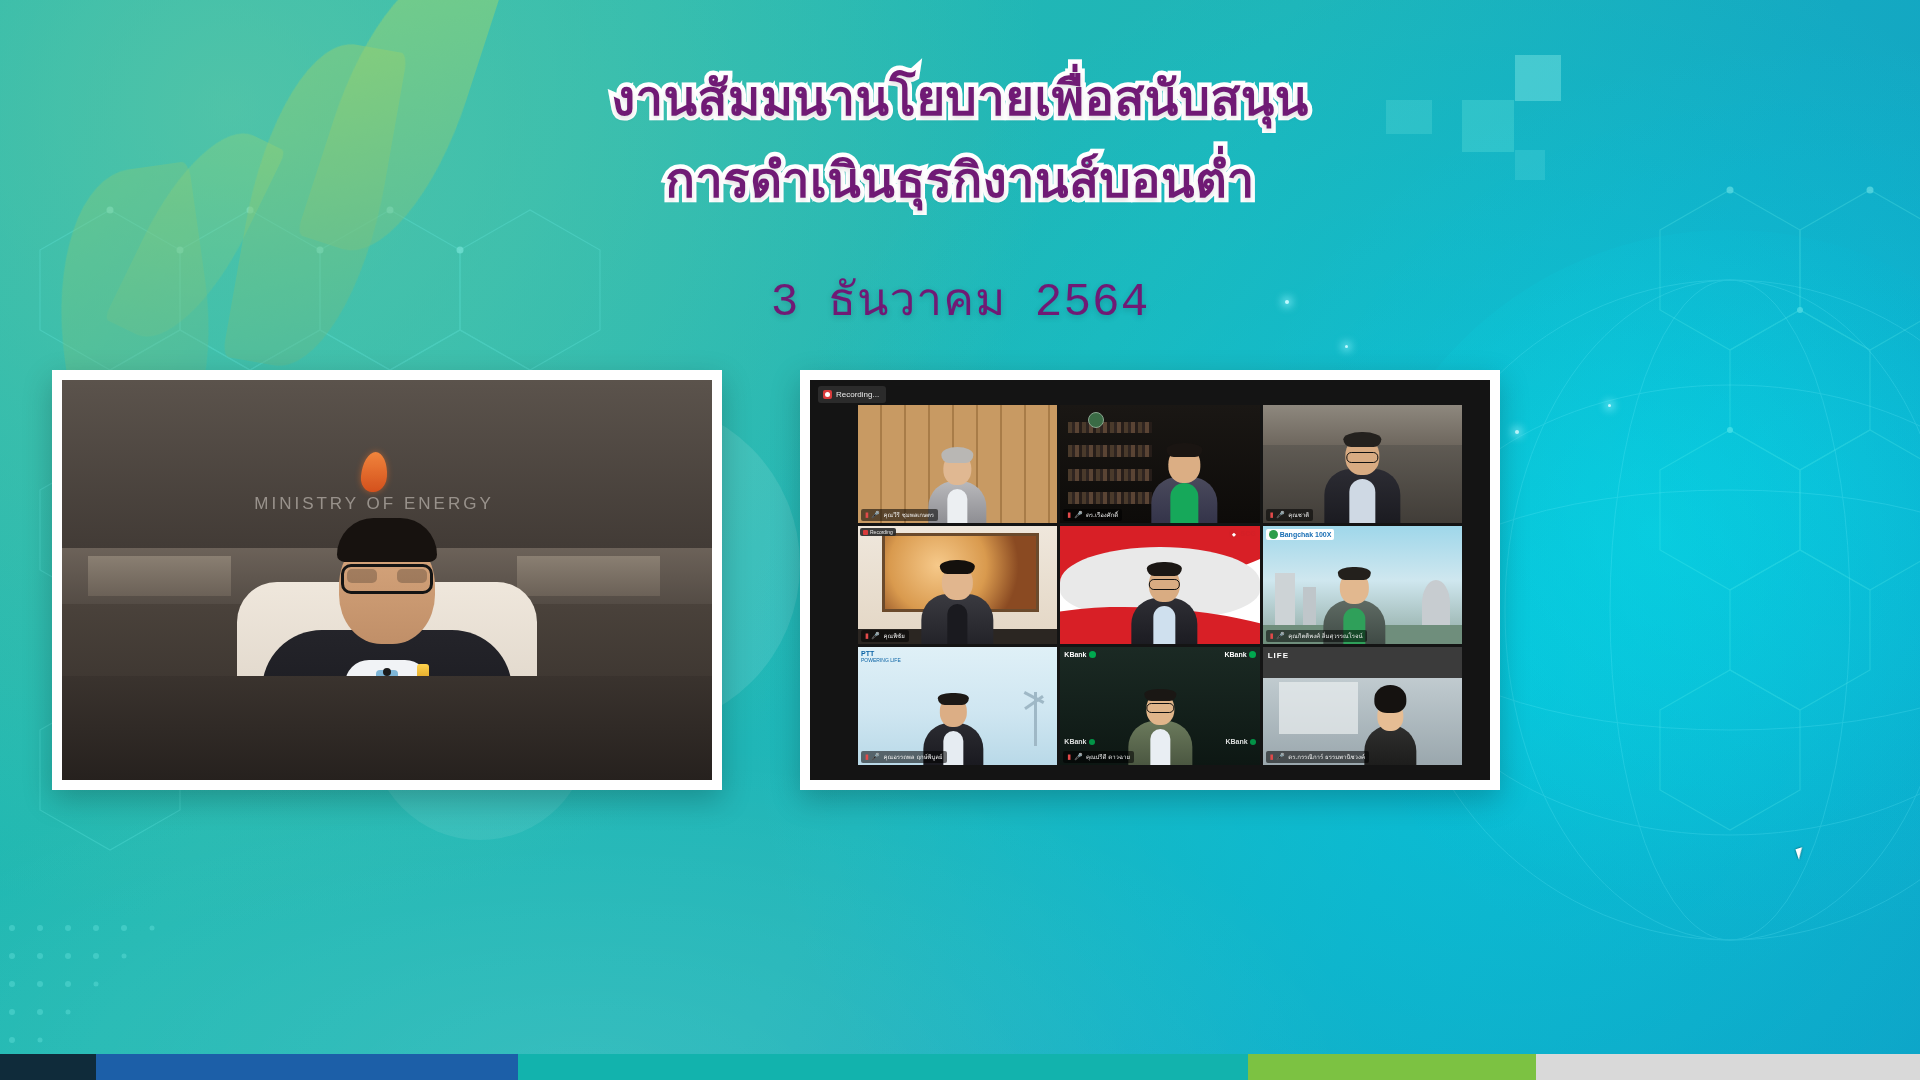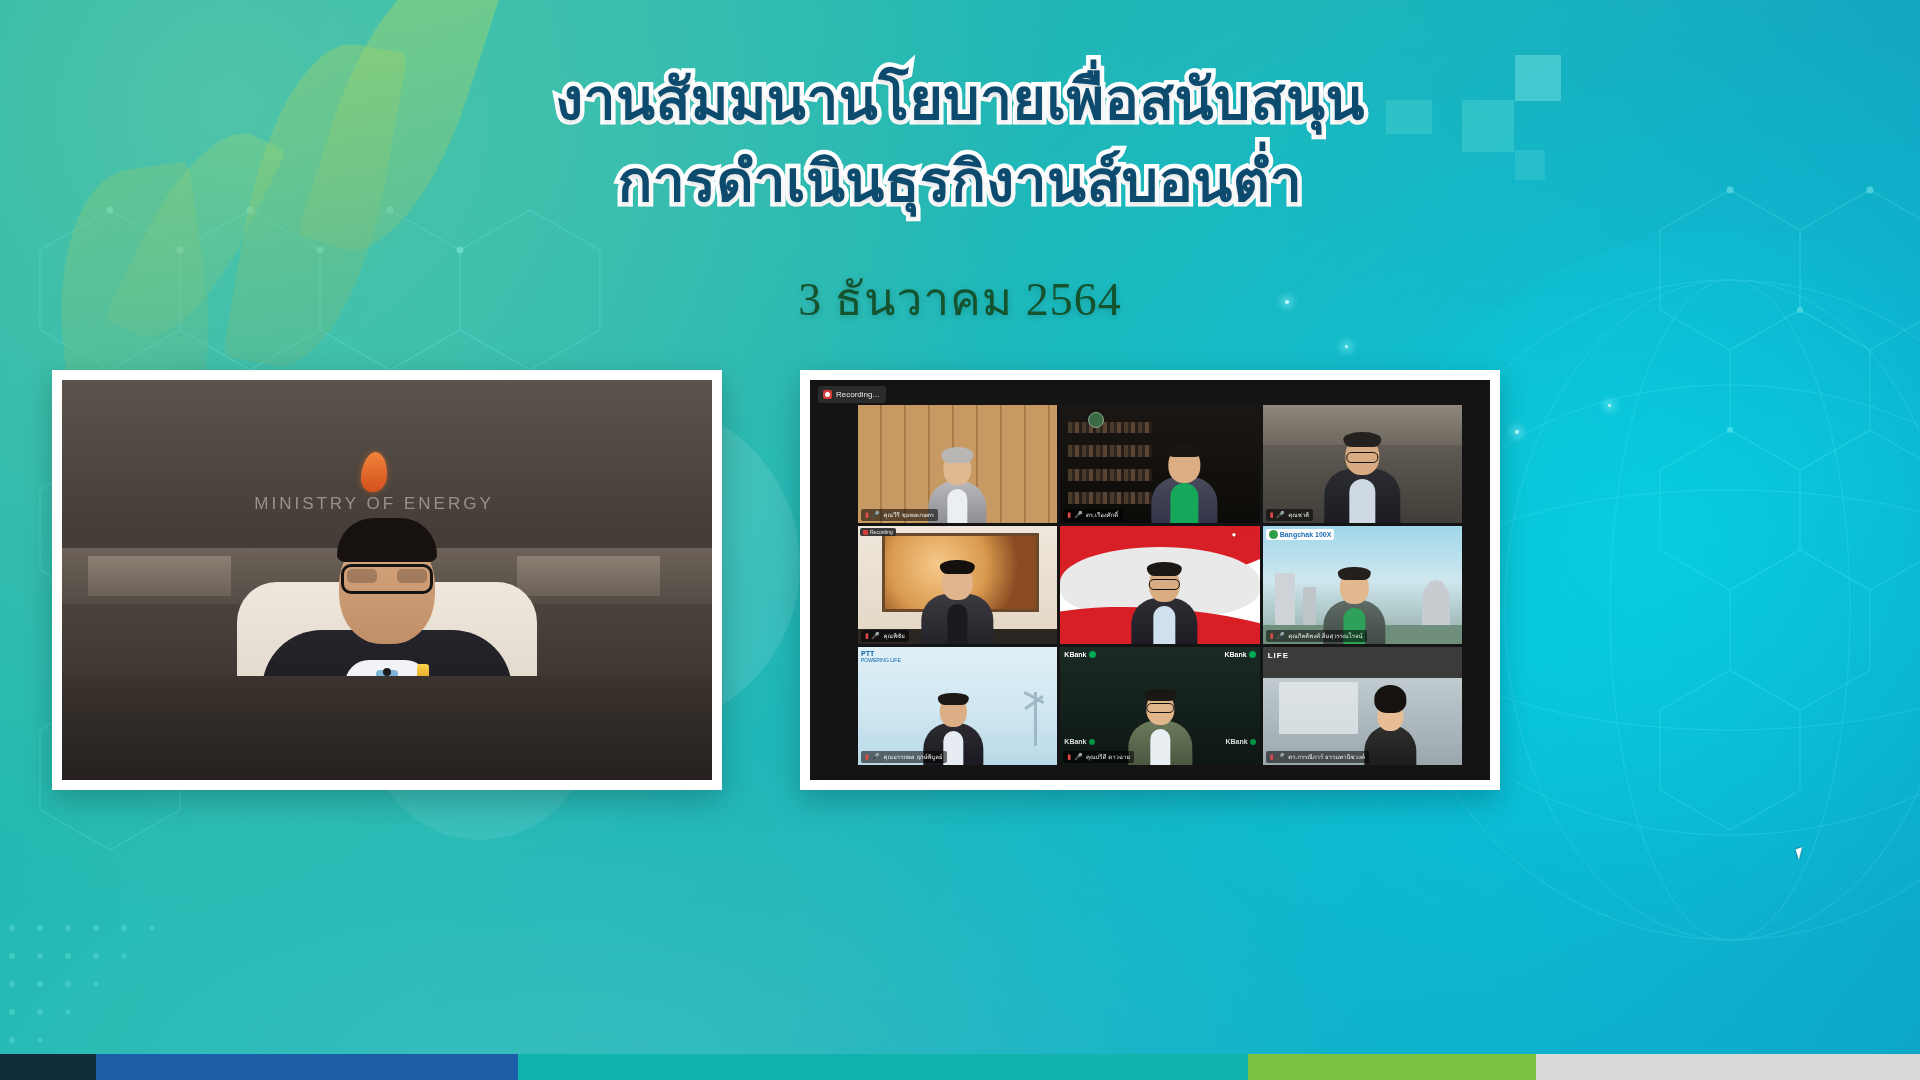--- a/index.html
+++ b/index.html
@@ -57,32 +57,32 @@
   
   .softcircle{position:absolute;border-radius:50%;background:rgba(255,255,255,.10);}
   .sc1{left:470px;top:400px;width:330px;height:330px;}
   .sc2{left:370px;top:620px;width:220px;height:220px;background:rgba(255,255,255,.08);}
 
   
   .title-wrap{position:absolute;left:0;right:0;top:58px;text-align:center;}
   .title-line{
     font-family:"DejaVu Sans", sans-serif;
     font-weight:bold;
-    font-size:57px;
+    font-size:49px;
     line-height:82px;
-    color:#0c4a6e;
+    color:#701a75;
     letter-spacing:.5px;
     -webkit-text-stroke:9px #ffffff;
     paint-order:stroke fill;
     text-shadow:0 3px 5px rgba(0,0,0,.12);
   }
   .subtitle{
     position:absolute;left:0;right:0;top:262px;text-align:center;
-    font-family:Liberation Serif, serif;
-    font-size:46px;color:#14532d;letter-spacing:1px;
+    font-family:Liberation Mono, monospace;
+    font-size:46px;color:#701a75;letter-spacing:1px;
     text-shadow:0 2px 6px rgba(0,0,0,.18);
   }
 
   
   .panel{
     position:absolute;background:#ffffff;
     box-shadow:0 10px 28px rgba(0,0,0,.22);
   }
   .panel-inner{position:absolute;inset:10px;overflow:hidden;background:#111;}
 

